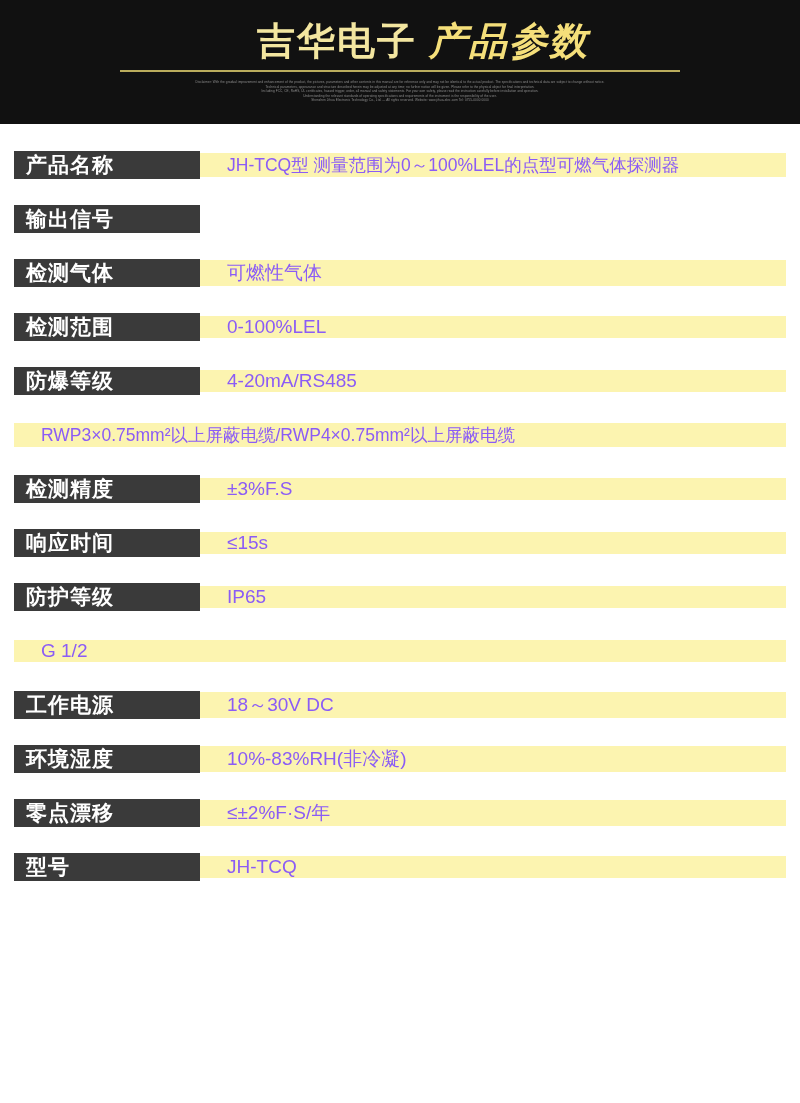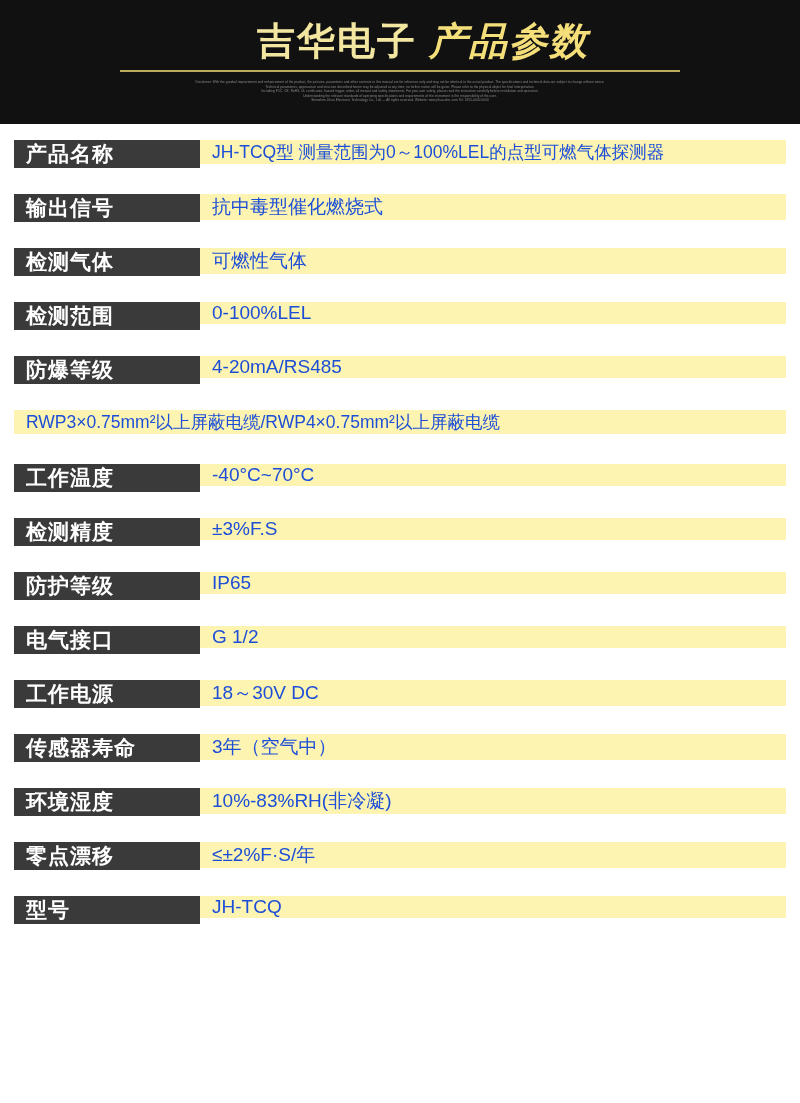--- a/index.html
+++ b/index.html
@@ -69,45 +69,45 @@
   .fineprint .fp-line { display: block; }
 
   
   .table {
     width: 800px;
     padding: 0 14px 0 14px;
     margin-top: 16px;
   }
   .row {
     display: flex;
-    align-items: flex-start;
+    align-items: center;
     height: 50px;
     margin-bottom: 4px;
   }
   .cell-label {
     width: 186px;
     flex: 0 0 186px;
     background: #3a3a3a;
     color: #ffffff;
     font-size: 21px;
     font-weight: bold;
     display: flex;
     align-items: center;
     padding-left: 12px;
     letter-spacing: 1px;
     white-space: nowrap;
   }
   .cell-value {
     flex: 1 1 auto;
     background: #fcf4b0;
-    color: #1d4ed8;
+    color: #8b5cf6;
     font-size: 19px;
     display: flex;
     align-items: center;
-    padding-left: 12px;
+    padding-left: 27px;
     white-space: nowrap;
     overflow: hidden;
   }
   .cell-value.small { font-size: 17.5px; }
 </style>
 </head>
 <body>
 
 <div class="page">
 
@@ -127,21 +127,20 @@
 
   <div class="table">
 
     <div class="row">
       <div class="cell-label">产品名称</div>
       <div class="cell-value small">JH-TCQ型 测量范围为0～100%LEL的点型可燃气体探测器</div>
     </div>
 
     <div class="row">
       <div class="cell-label">输出信号</div>
-      <div class="cell-value">抗中毒型催化燃烧式</div>
     </div>
 
     <div class="row">
       <div class="cell-label">检测气体</div>
       <div class="cell-value">可燃性气体</div>
     </div>
 
     <div class="row">
       <div class="cell-label">检测范围</div>
       <div class="cell-value">0-100%LEL</div>
@@ -150,51 +149,46 @@
 
     <div class="row">
       <div class="cell-label">防爆等级</div>
       <div class="cell-value">4-20mA/RS485</div>
     </div>
 
     <div class="row">
       <div class="cell-value small">RWP3×0.75mm²以上屏蔽电缆/RWP4×0.75mm²以上屏蔽电缆</div>
     </div>
 
-    <div class="row">
-      <div class="cell-label">工作温度</div>
-      <div class="cell-value">-40°C~70°C</div>
-    </div>
 
     <div class="row">
       <div class="cell-label">检测精度</div>
       <div class="cell-value">±3%F.S</div>
     </div>
 
+    <div class="row">
+      <div class="cell-label">响应时间</div>
+      <div class="cell-value">≤15s</div>
+    </div>
 
 
     <div class="row">
       <div class="cell-label">防护等级</div>
       <div class="cell-value">IP65</div>
     </div>
 
     <div class="row">
-      <div class="cell-label">电气接口</div>
       <div class="cell-value">G 1/2</div>
     </div>
 
     <div class="row">
       <div class="cell-label">工作电源</div>
       <div class="cell-value">18～30V DC</div>
     </div>
 
-    <div class="row">
-      <div class="cell-label">传感器寿命</div>
-      <div class="cell-value">3年（空气中）</div>
-    </div>
 
     <div class="row">
       <div class="cell-label">环境湿度</div>
       <div class="cell-value">10%-83%RH(非冷凝)</div>
     </div>
 
     <div class="row">
       <div class="cell-label">零点漂移</div>
       <div class="cell-value">≤±2%F·S/年</div>
     </div>

